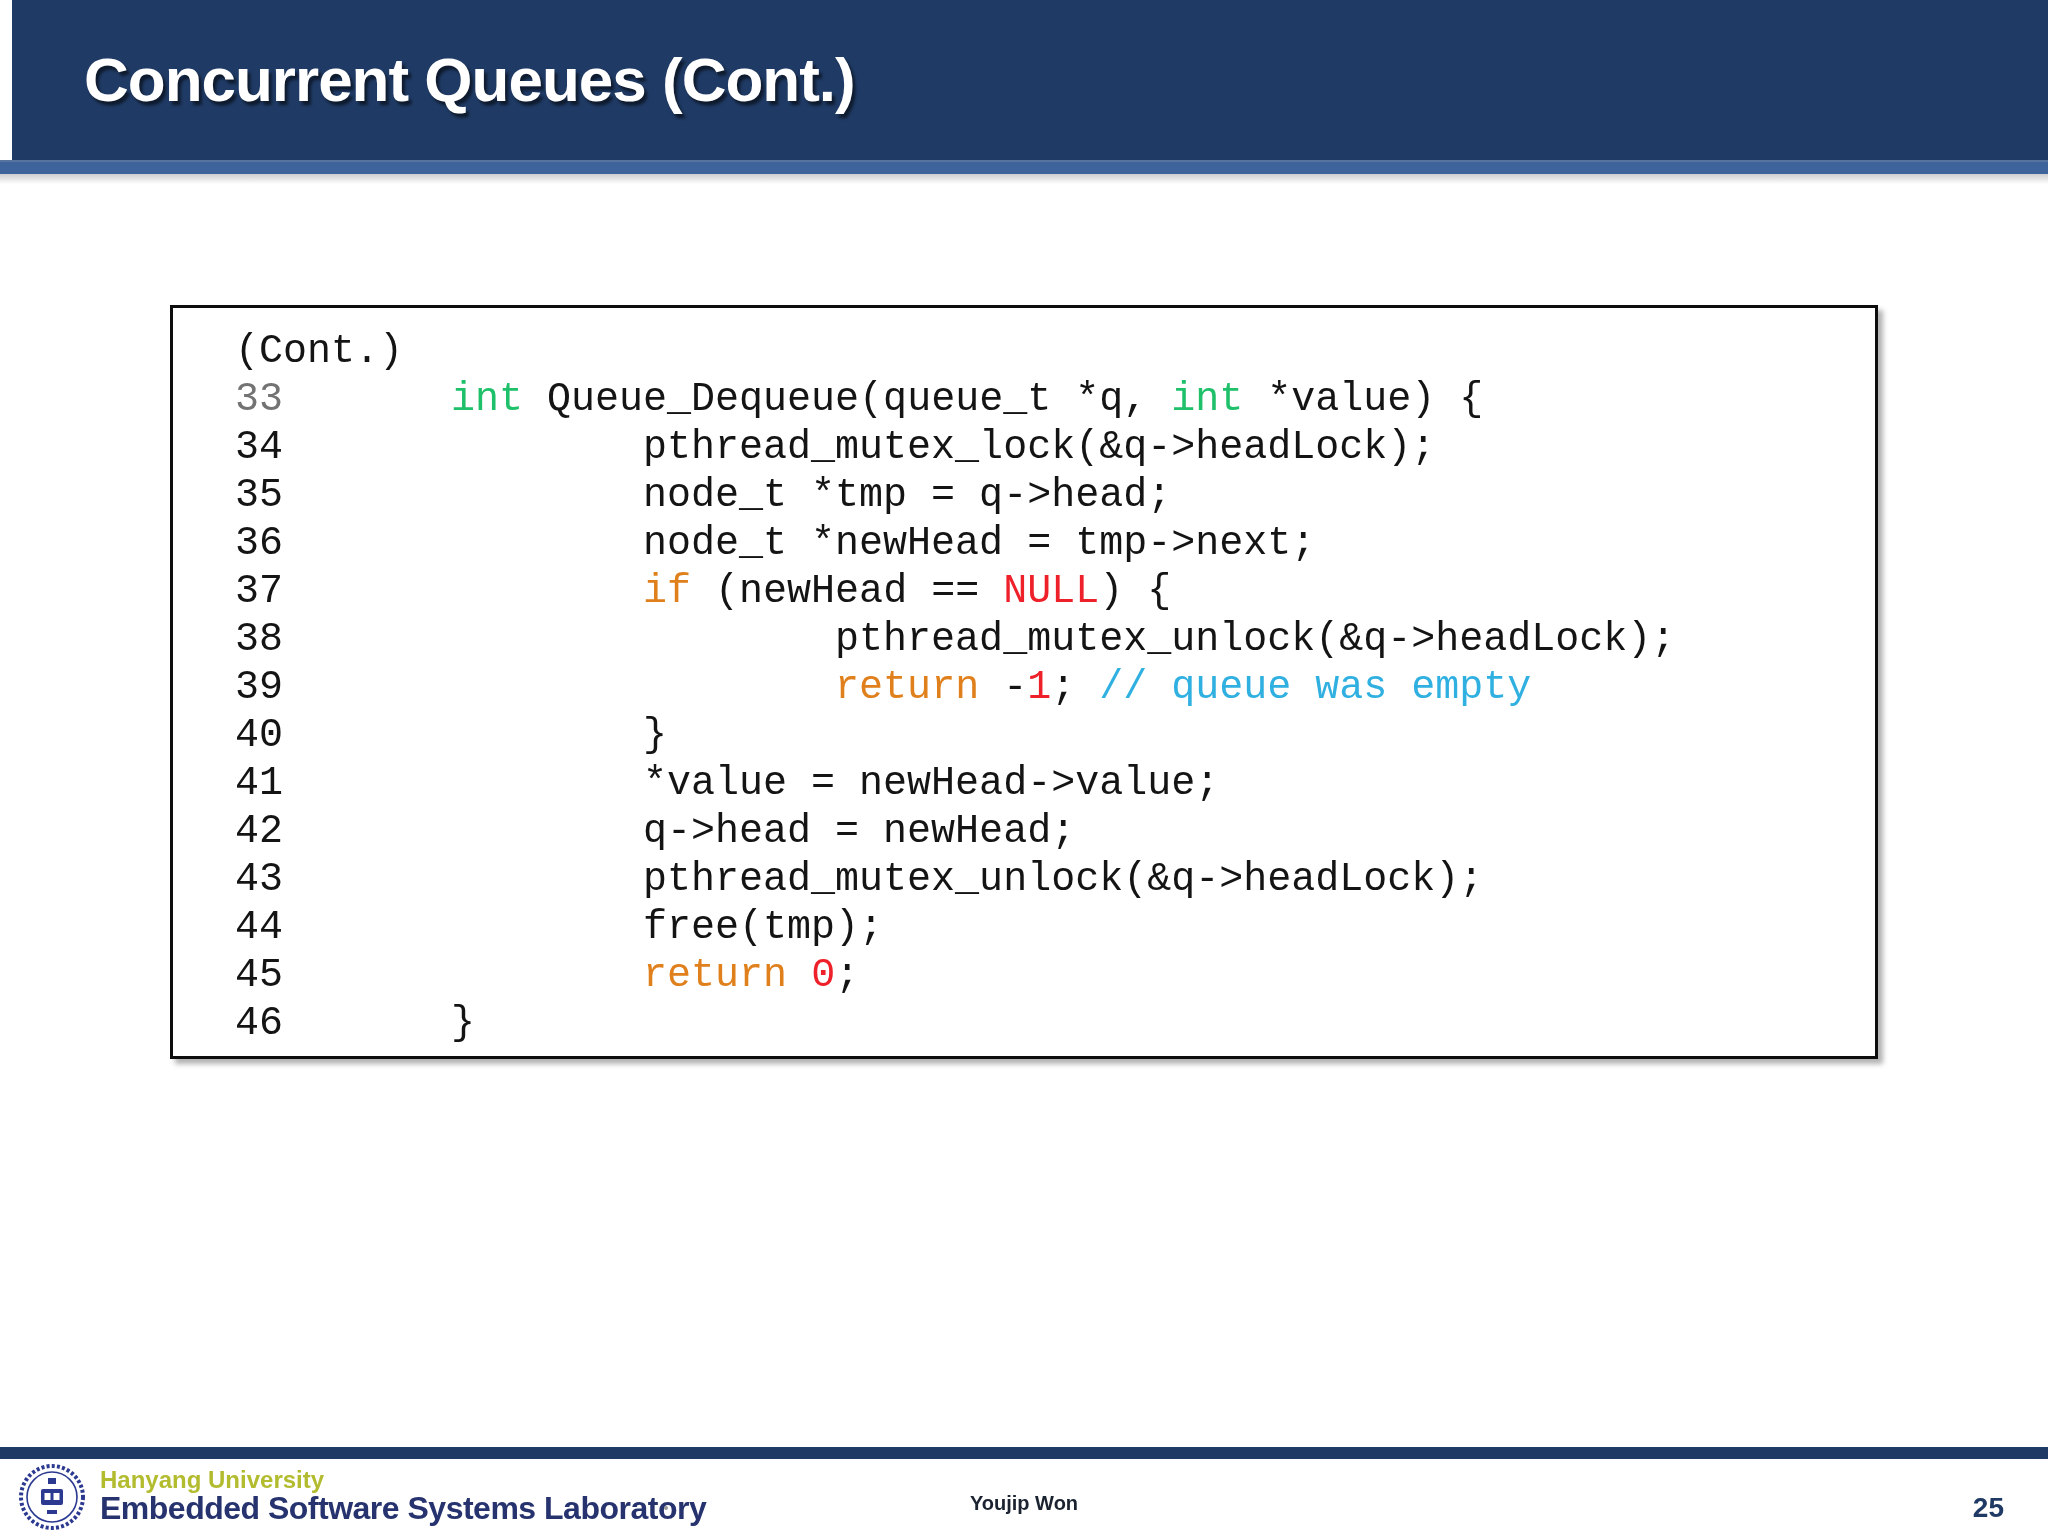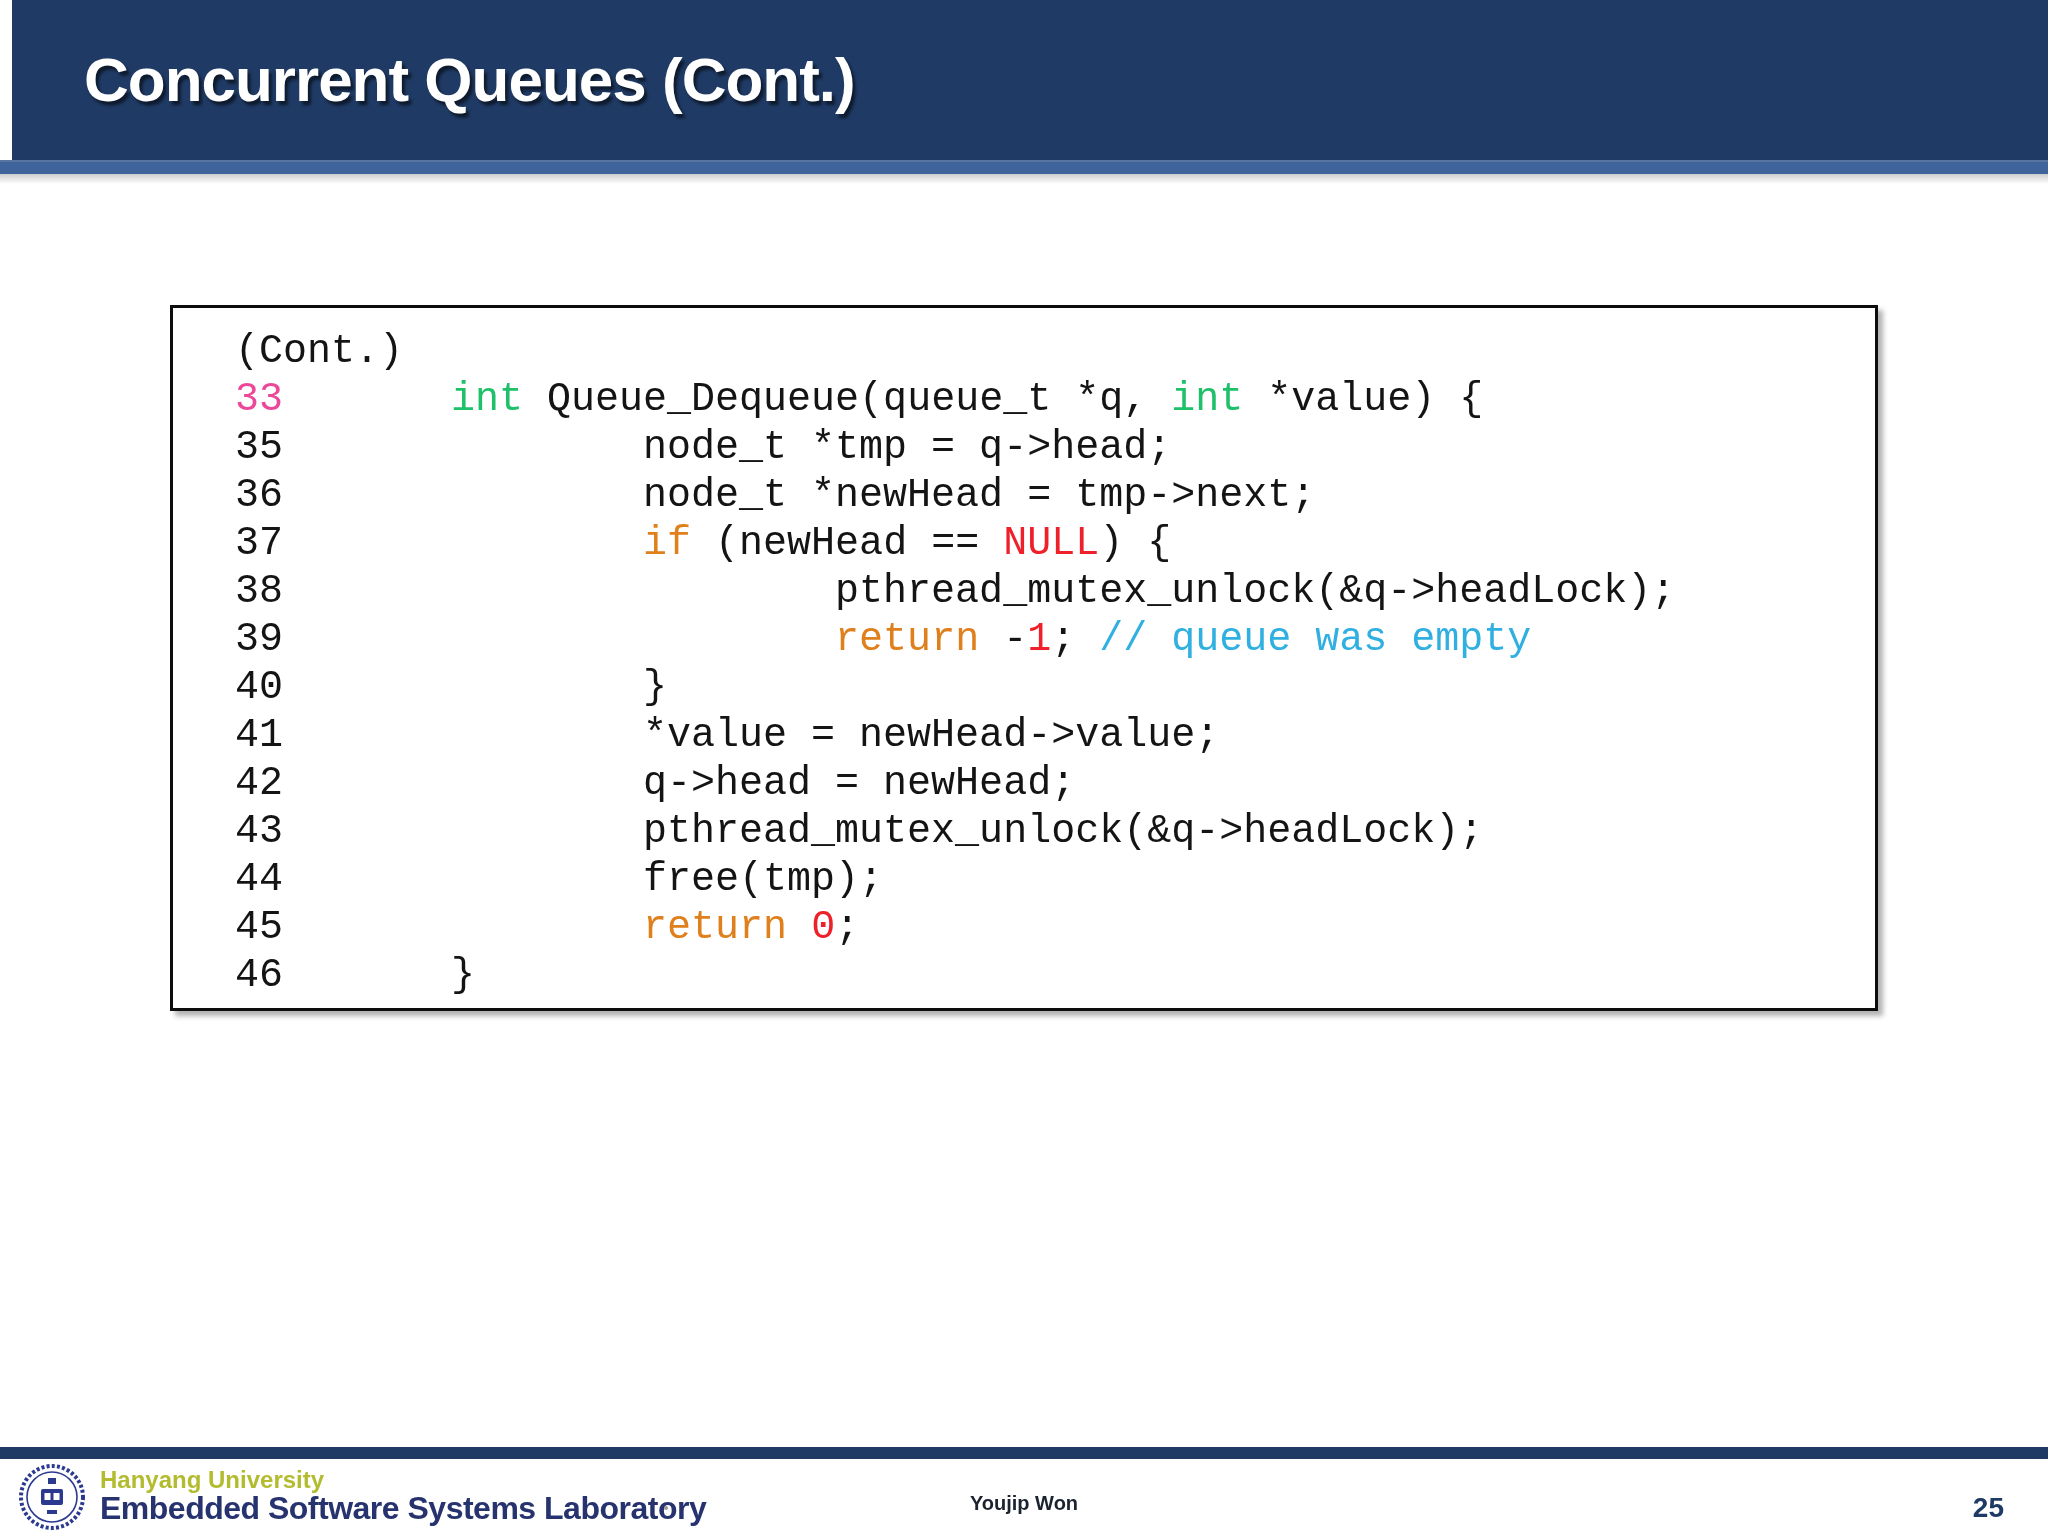--- a/index.html
+++ b/index.html
@@ -77,21 +77,22 @@
 
 <div class="header-band">
   <div class="header-title">Concurrent Queues (Cont.)</div>
 </div>
 <div class="header-strip"></div>
 <div class="header-shadow"></div>
 
 <div class="code-panel">
   <div id="code-lines">
       <div class="code-line"><span style="color: rgb(20, 20, 20);">(Cont.)</span></div>
-      <div class="code-line"><span style="color: #ec4899; font-family: Liberation Mono, monospace;">33       </span><span style="color: rgb(31, 192, 106);">int</span><span style="color: rgb(20, 20, 20);"> Queue_Dequeue(queue_t *q, </span><span style="color: rgb(31, 192, 106);">int</span><span style="color: rgb(20, 20, 20);"> *value) {</span></div>
+      <div class="code-line"><span style="color: #737373; font-family: Liberation Mono, monospace;">33       </span><span style="color: rgb(31, 192, 106);">int</span><span style="color: rgb(20, 20, 20);"> Queue_Dequeue(queue_t *q, </span><span style="color: rgb(31, 192, 106);">int</span><span style="color: rgb(20, 20, 20);"> *value) {</span></div>
+      <div class="code-line"><span style="color: rgb(20, 20, 20);">34               pthread_mutex_lock(&amp;q-&gt;headLock);</span></div>
       <div class="code-line"><span style="color: rgb(20, 20, 20);">35               node_t *tmp = q-&gt;head;</span></div>
       <div class="code-line"><span style="color: rgb(20, 20, 20); margin-top: 11px;">36               node_t *newHead = tmp-&gt;next;</span></div>
       <div class="code-line"><span style="color: rgb(20, 20, 20);">37               </span><span style="color: rgb(224, 128, 28);">if</span><span style="color: rgb(20, 20, 20);"> (newHead == </span><span style="color: rgb(238, 32, 41);">NULL</span><span style="color: rgb(20, 20, 20);">) {</span></div>
       <div class="code-line"><span style="color: rgb(20, 20, 20); text-align: right;">38                       pthread_mutex_unlock(&amp;q-&gt;headLock);</span></div>
       <div class="code-line"><span style="color: rgb(20, 20, 20);">39                       </span><span style="color: rgb(224, 128, 28);">return</span><span style="color: rgb(20, 20, 20);"> -</span><span style="color: rgb(238, 32, 41);">1</span><span style="color: rgb(20, 20, 20);">; </span><span style="color: rgb(48, 176, 224);">// queue was empty</span></div>
       <div class="code-line"><span style="color: rgb(20, 20, 20);">40               }</span></div>
       <div class="code-line"><span style="color: rgb(20, 20, 20);">41               *value = newHead-&gt;value;</span></div>
       <div class="code-line"><span style="color: rgb(20, 20, 20);">42               q-&gt;head = newHead;</span></div>
       <div class="code-line"><span style="color: rgb(20, 20, 20);">43               pthread_mutex_unlock(&amp;q-&gt;headLock);</span></div>
       <div class="code-line"><span style="color: rgb(20, 20, 20);">44               free(tmp);</span></div>

